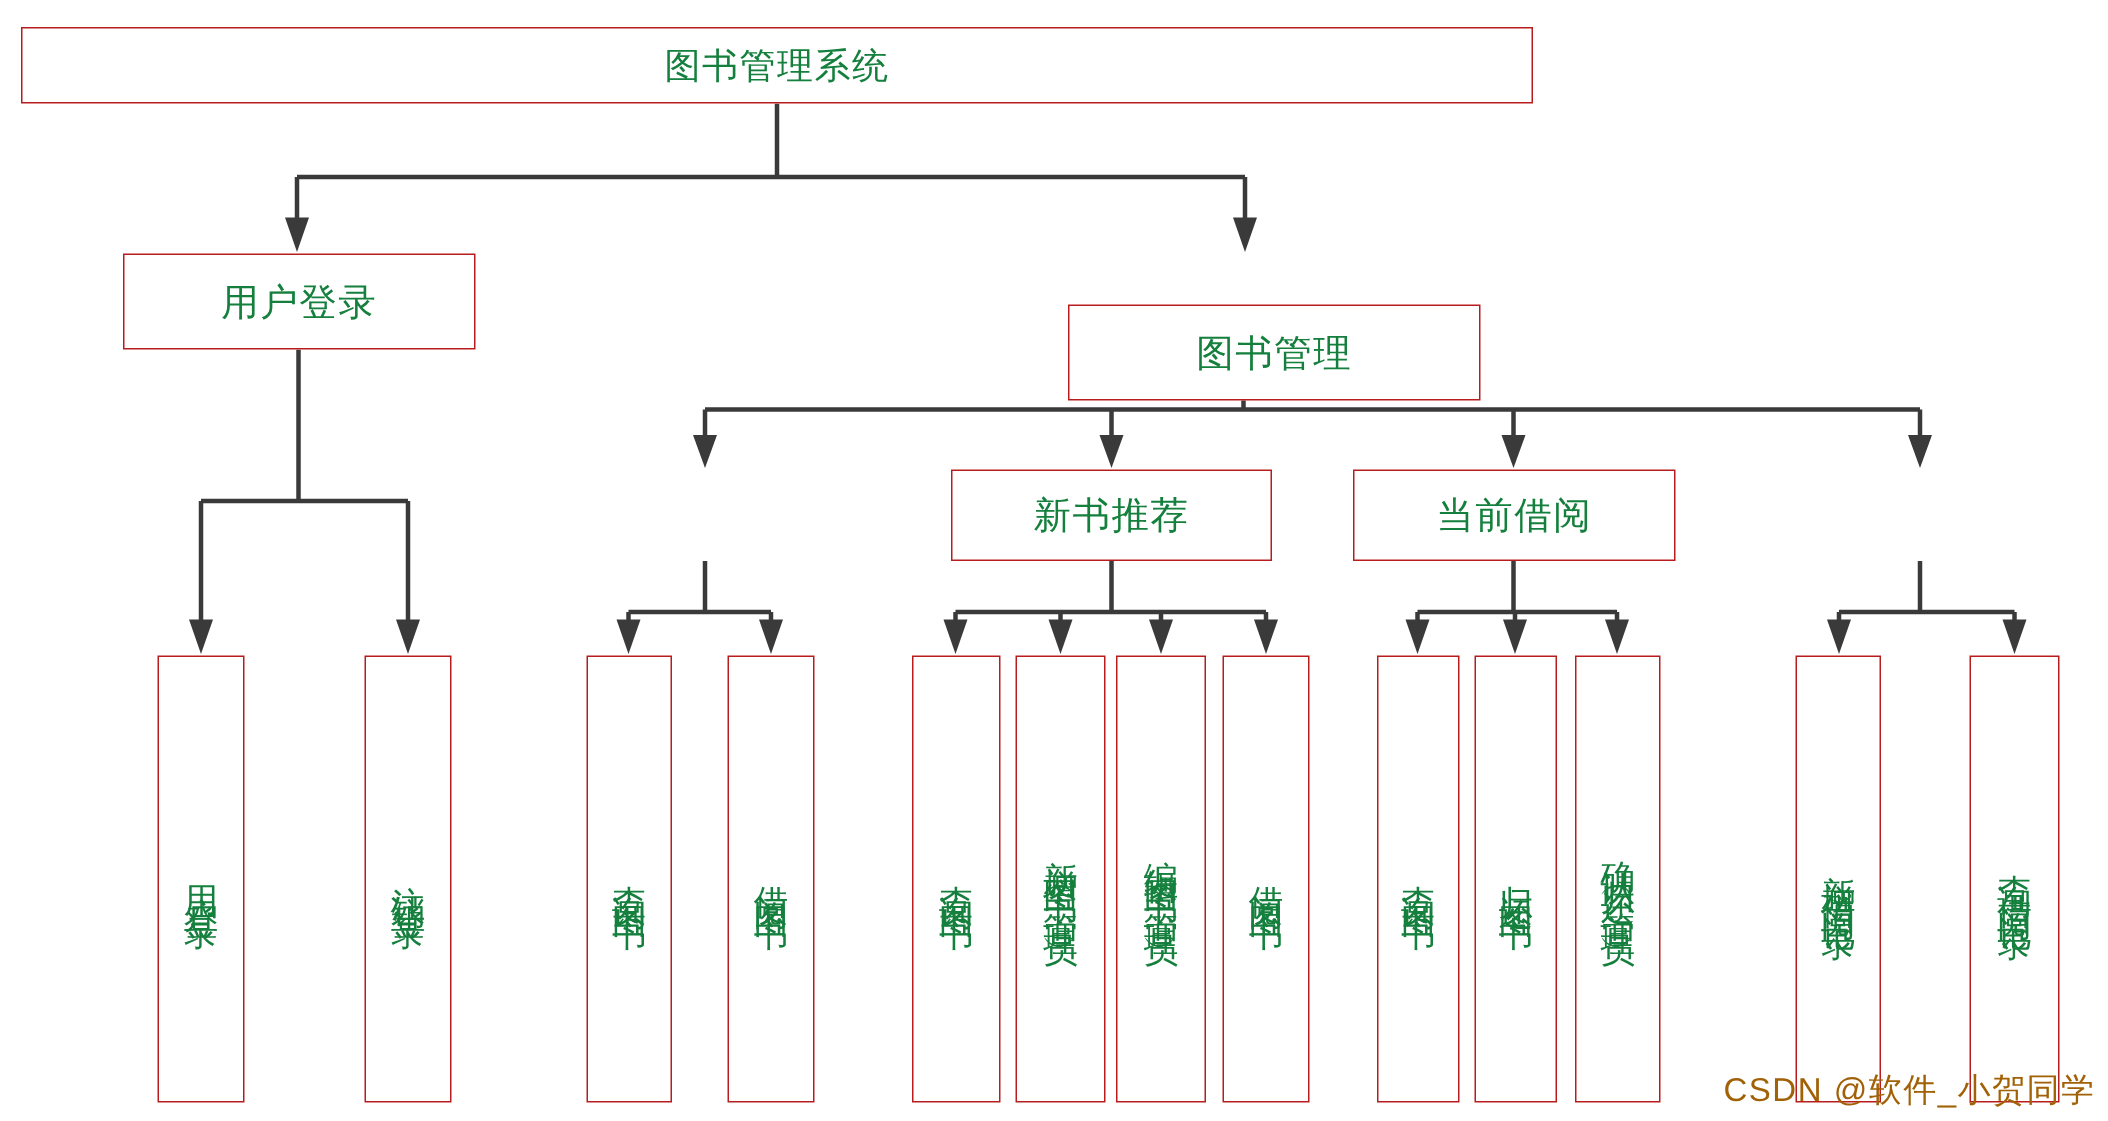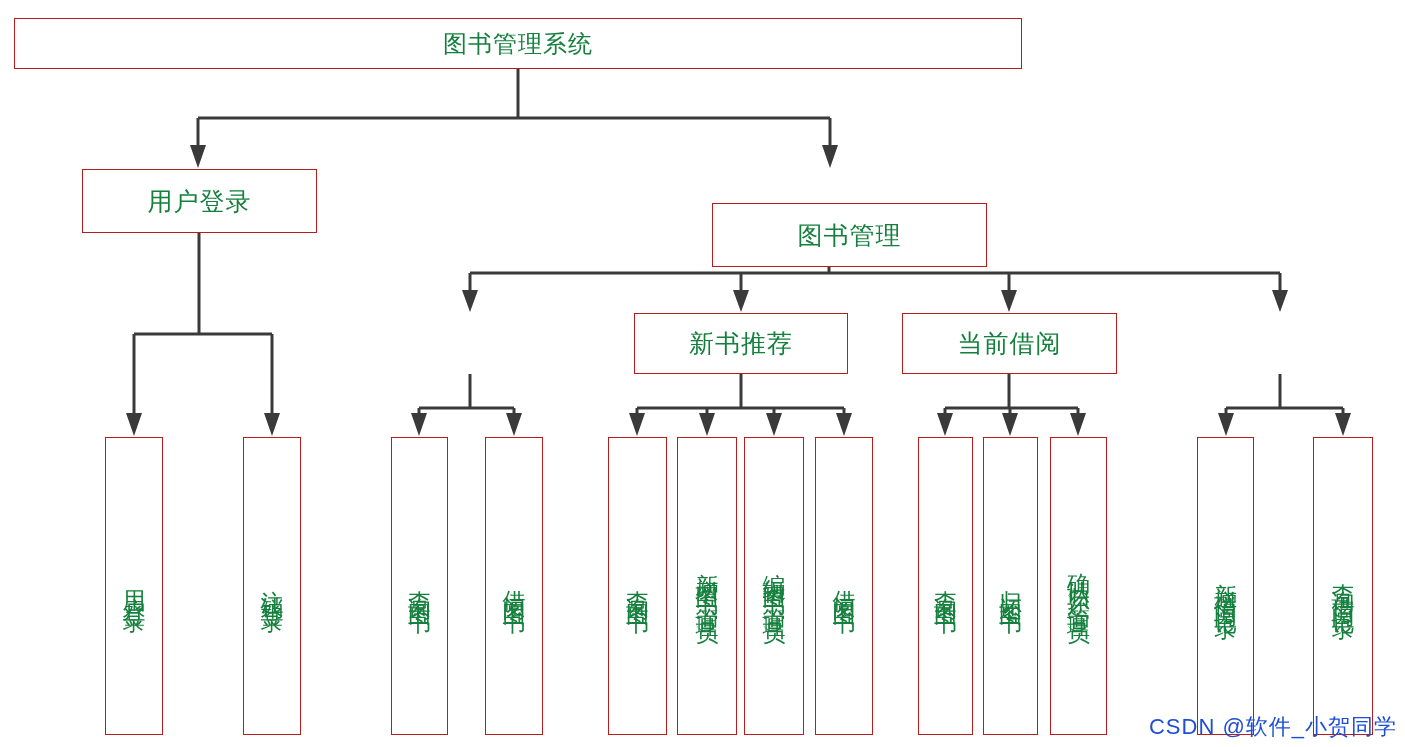--- a/index.html
+++ b/index.html
@@ -48,21 +48,21 @@
     letter-spacing: 7px;
     line-height: 1;
     white-space: nowrap;
   }
   #watermark {
     position: absolute;
     top: 712px;
     right: 8px;
     z-index: 5;
     font-size: 22px;
-    color: #1d4ed8;
+    color: #a16207;
     letter-spacing: 1px;
     white-space: nowrap;
   }
   .wire {
     stroke: #3a3a3a;
     stroke-width: 3;
     fill: none;
   }
   .head {
     fill: #3a3a3a;

